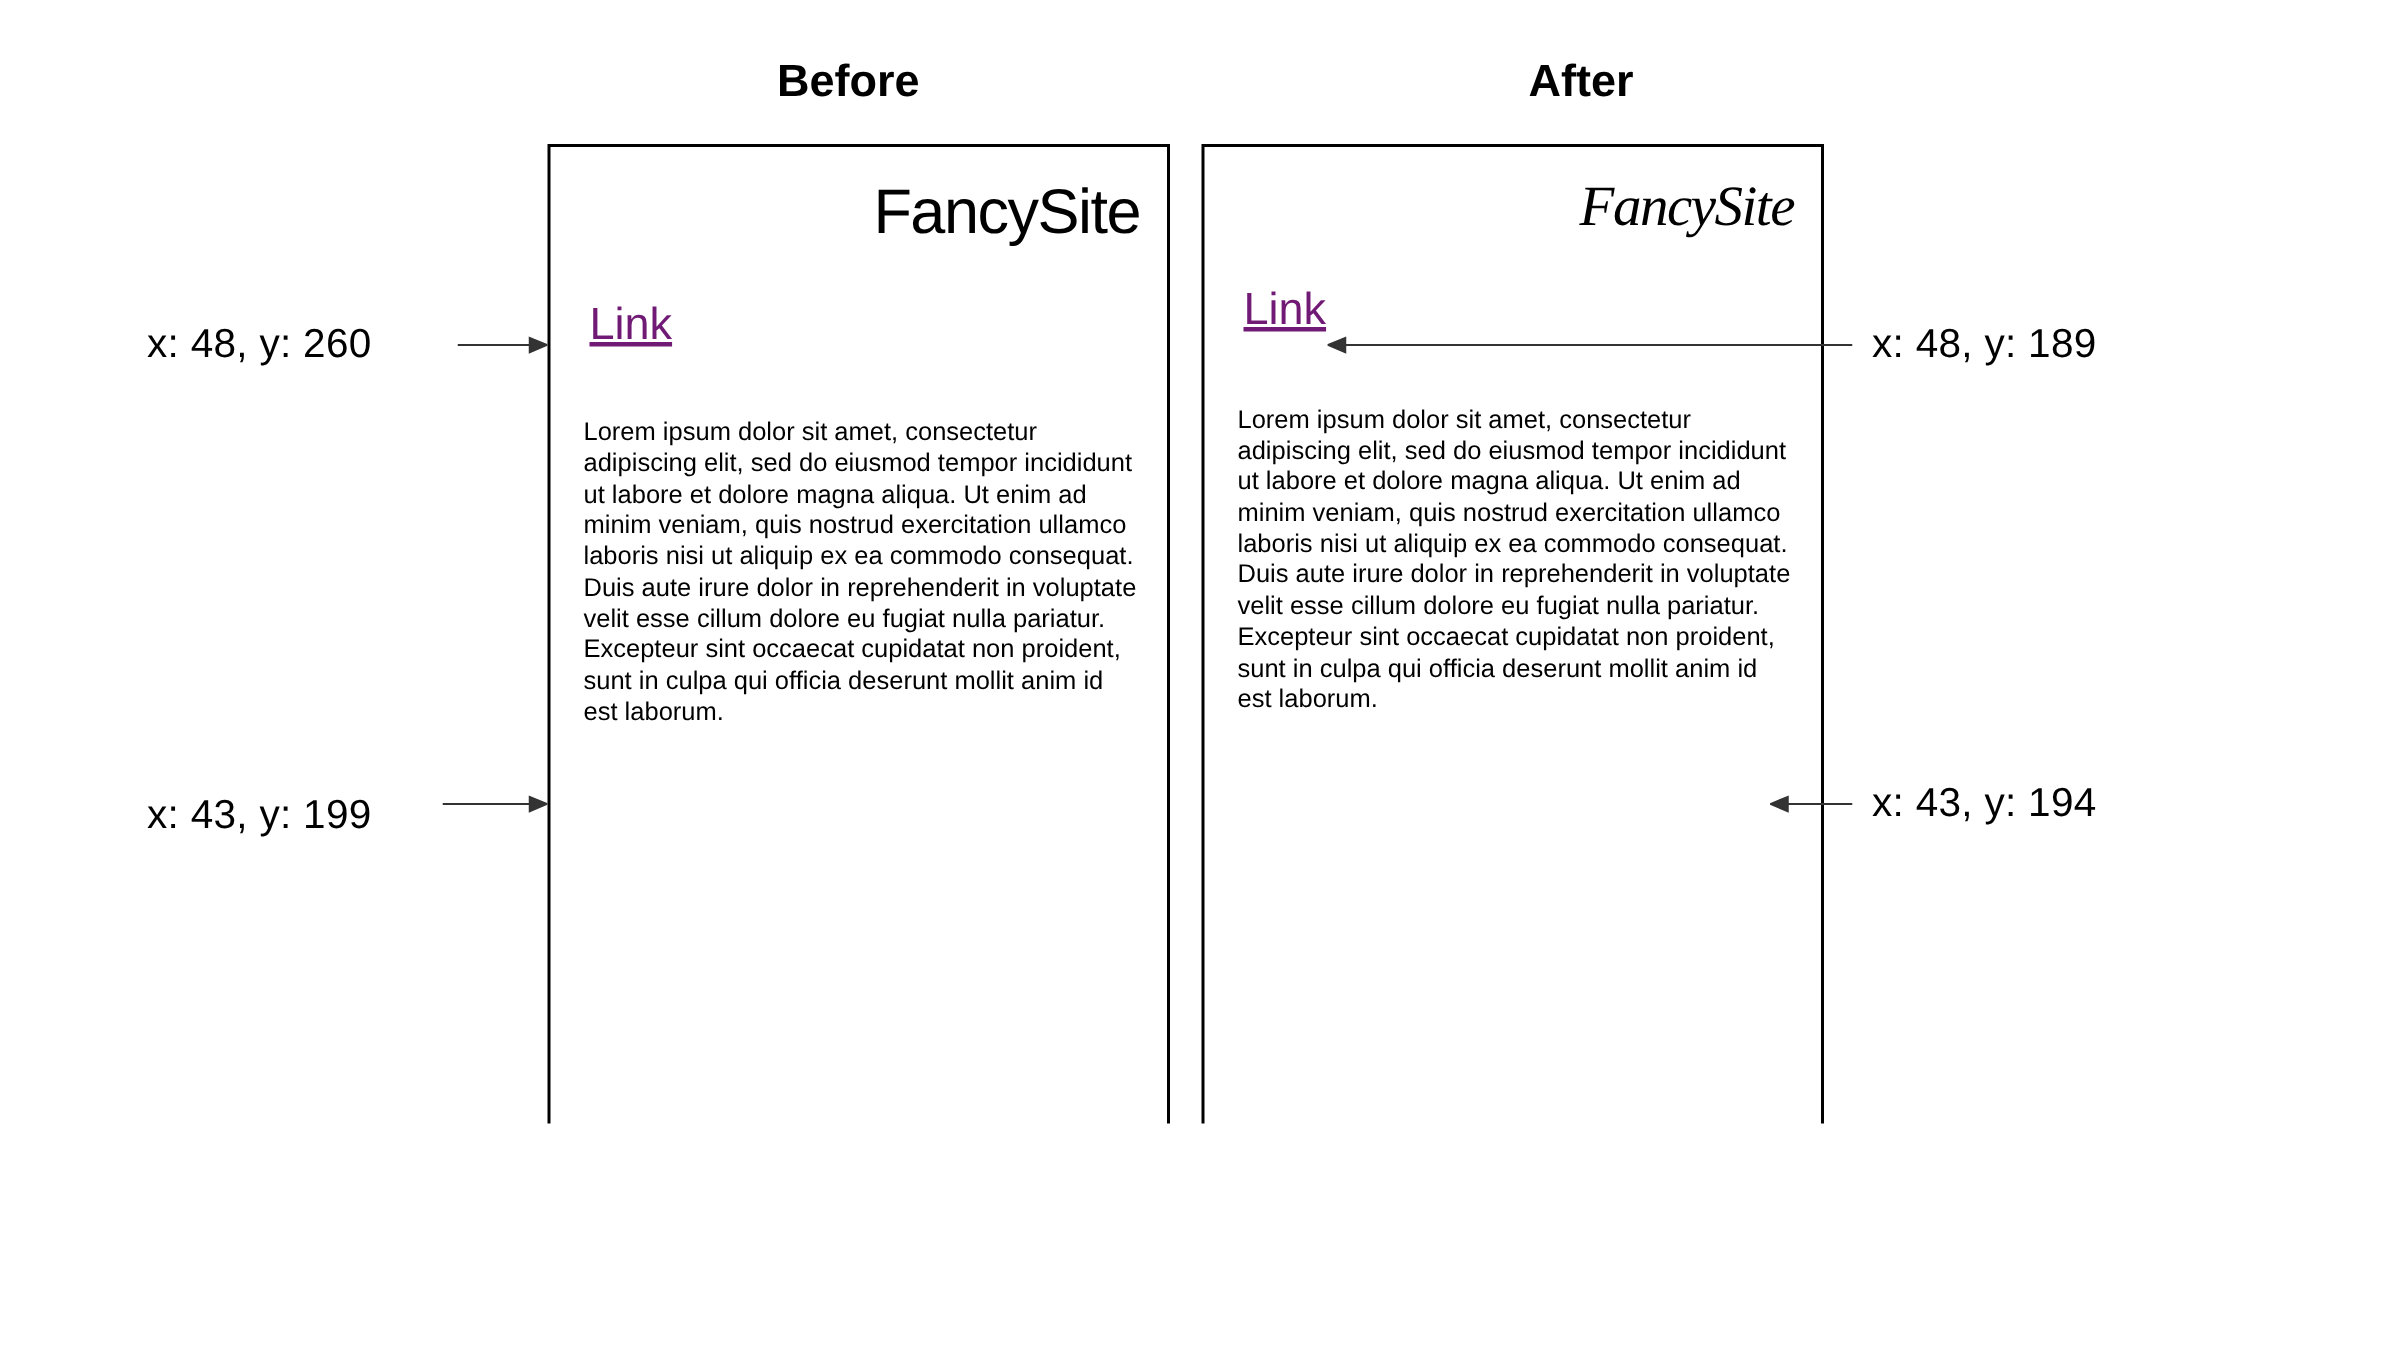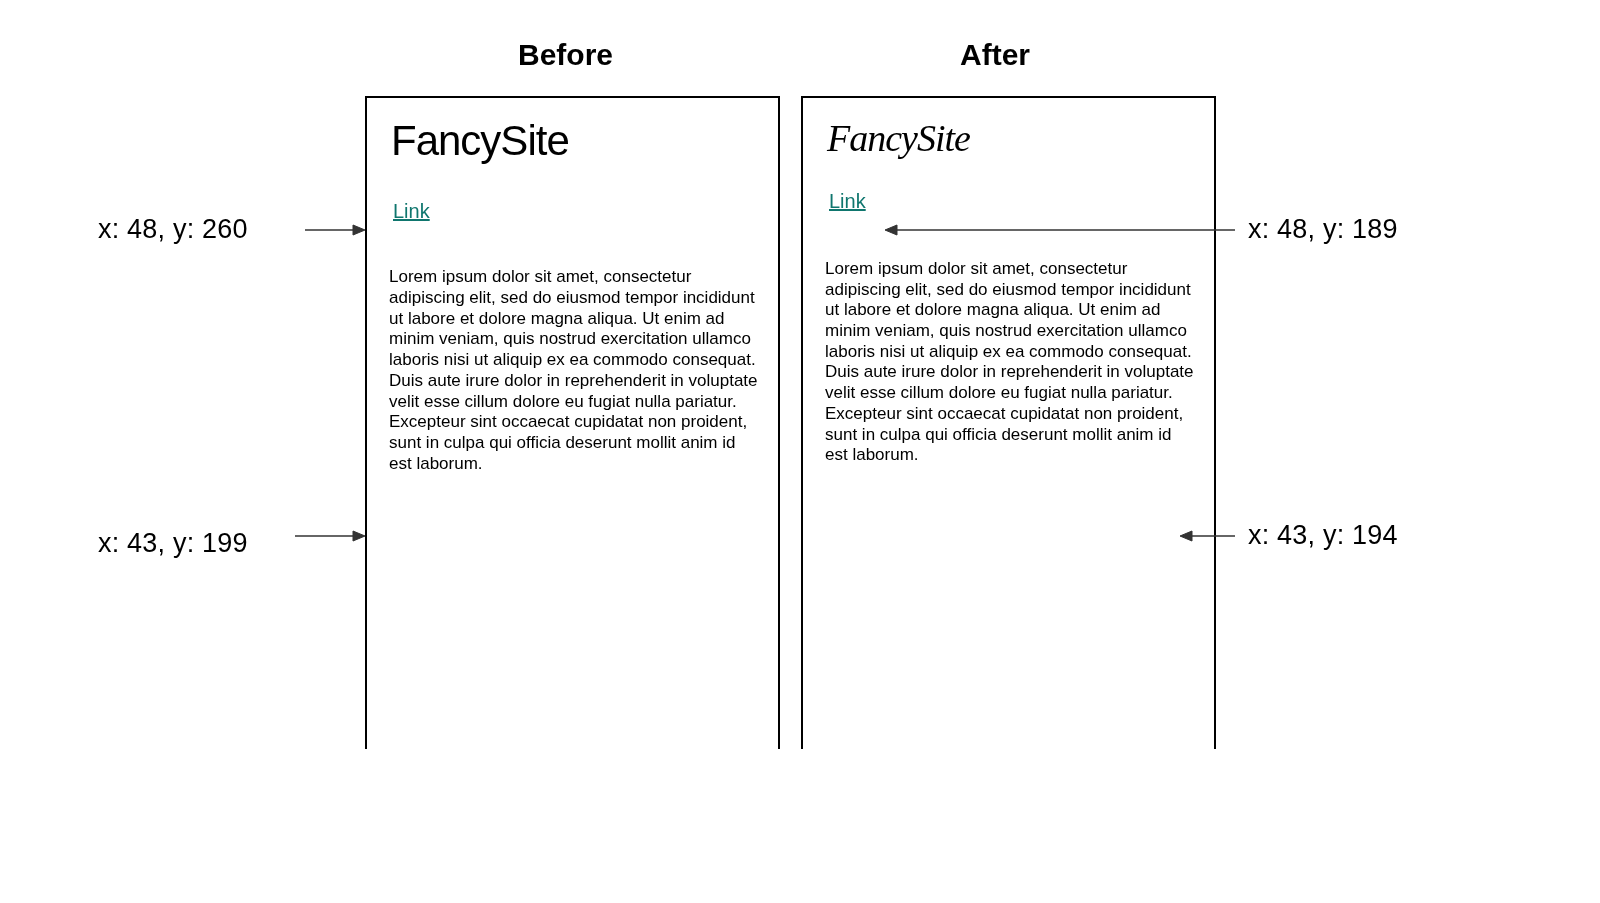--- a/index.html
+++ b/index.html
@@ -1,28 +1,28 @@
 <!DOCTYPE html>
 <html><head>
 <meta charset="utf-8">
 <style>
   html,body{margin:0;padding:0;background:#fff;font-family:Helvetica,Arial,sans-serif;color:#000;}
   .stage{position:relative;width:1600px;height:749px;}
   .col-title{position:absolute;top:38px;font-size:30px;font-weight:700;}
   .col-title.before{left:518px;}
-  .col-title.after{left:960px;}
+  .col-title.after{left:1019px;}
 
   .phone{position:absolute;top:96px;width:415px;height:688px;border:2px solid #000;box-sizing:border-box;padding:20px 18px 18px 22px;background:#fff;}
   .phone.before{left:365px;}
   .phone.after{left:801px;}
 
-  .site-title{font-size:42px;font-weight:500;letter-spacing:-1px;margin:0 0 30px 2px;line-height:1.1;}
+  .site-title{font-size:42px;font-weight:500;letter-spacing:-1px;margin:0 0 30px 2px;line-height:1.1;text-align:right;}
   .site-title.fancy{font-family:"Brush Script MT","Apple Chancery","Snell Roundhand",cursive;font-size:38px;font-style:italic;font-weight:400;margin-bottom:28px;}
 
-  .link{display:inline-block;font-size:20px;text-decoration:underline;margin:6px 0 44px 4px;color:#0f766e;}
+  .link{display:inline-block;font-size:30px;text-decoration:underline;margin:6px 0 44px 4px;color:#701a75;}
   .phone.after .link{margin-top:2px;margin-bottom:46px;}
 
   .body-text{font-size:17px;line-height:1.22;margin:0 2px 16px 0;}
 
   .coord-label{position:absolute;font-size:27px;letter-spacing:0.2px;}
   .cl-tl{left:98px;top:214px;}
   .cl-bl{left:98px;top:528px;}
   .cl-tr{left:1248px;top:214px;}
   .cl-br{left:1248px;top:520px;}
 

